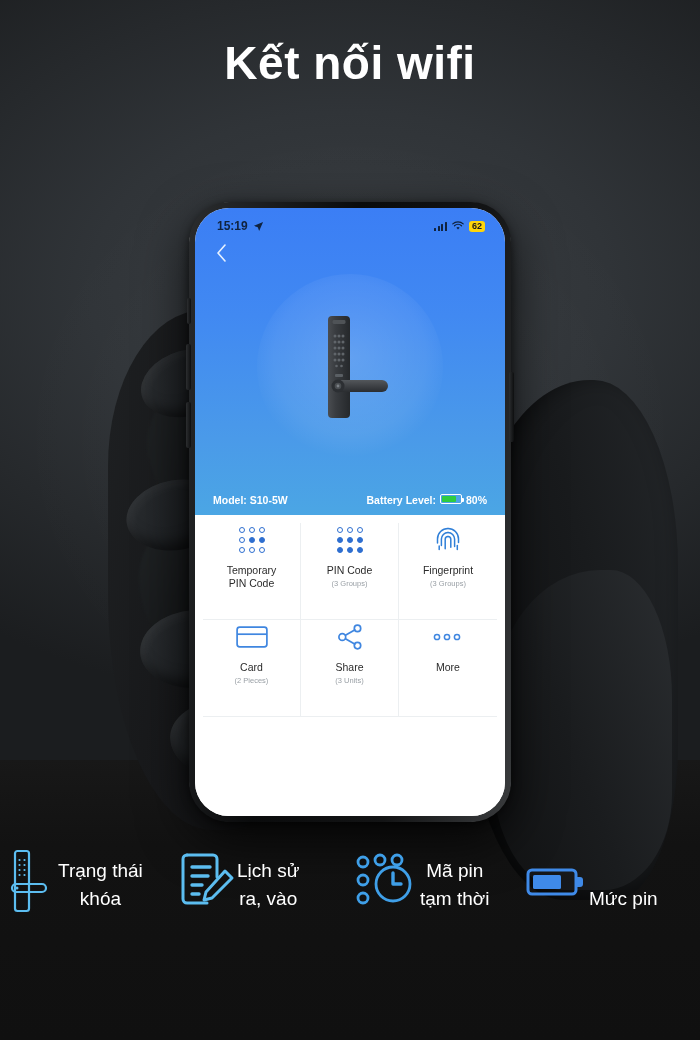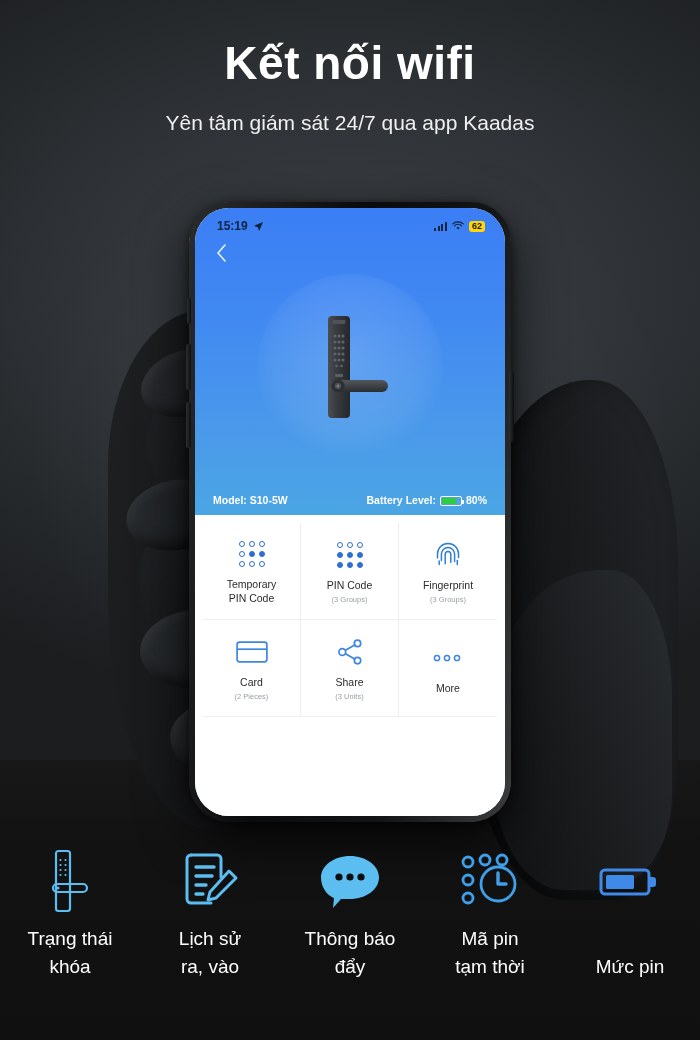--- a/index.html
+++ b/index.html
@@ -132,72 +132,71 @@
   .halo{
     position:absolute; width:186px; height:186px; border-radius:50%;
     background:radial-gradient(circle at 50% 45%, rgba(255,255,255,.16) 0%, rgba(255,255,255,.07) 55%, rgba(255,255,255,0) 72%);
   }
   .lock-img{ position:relative; z-index:2; }
   .infobar{
     position:absolute; left:0; right:0; bottom:0; height:30px;
     display:flex; align-items:center; justify-content:space-between;
     padding:0 18px; font-size:10.5px; color:#ffffff; font-weight:700;
   }
-  .batt-level{ display:flex; align-items:flex-end; gap:4px;}
+  .batt-level{ display:flex; align-items:flex-start; gap:4px;}
   .batt-shell{
     width:22px;height:10px;border:1.4px solid #fff;border-radius:2px;position:relative;
     display:flex; align-items:center; padding:1px;
   }
   .batt-shell::after{
     content:""; position:absolute; right:-3.5px; top:2.5px; width:2px;height:4px;
     background:#fff; border-radius:0 1px 1px 0;
   }
   .batt-fill{ height:100%; width:80%; background:#2ecc40; border-radius:1px;}
 
   
   .app-body{ flex:1; background:#fff; padding:8px 8px 0 8px; }
   .grid{ display:grid; grid-template-columns:repeat(3,1fr); }
   .cell{
-    height:97px; display:flex; flex-direction:column; align-items:center; justify-content:center;
+    height:97px; display:flex; flex-direction:column; align-items:center; justify-content:flex-start;
     border-right:1px solid #eceff1; border-bottom:1px solid #eceff1;
   }
   .cell:nth-child(3n){ border-right:none; }
   .cell:nth-child(n+4){ border-bottom:1px solid #eceff1; }
   .cell-ico{ height:34px; display:flex; align-items:center; justify-content:center; margin-bottom:7px;}
   .cell-label{ font-size:10.5px; color:#2b2b2b; text-align:center; line-height:1.25;}
   .cell-sub{ font-size:7.5px; color:#9aa0a6; margin-top:2px;}
 
   
   .kp{ display:grid; grid-template-columns:repeat(3,6px); gap:4px;}
   .kp span{ width:6px;height:6px;border-radius:50%;border:1.3px solid #2f6fd0;}
   .kp span.fill{ background:#2f6fd0; }
 
   
   .features{
     position:absolute; left:0; top:845px; width:700px; height:195px; z-index:6;
     display:flex; align-items:flex-start;
   }
-  .feat{ flex:1; display:flex; flex-direction:column; align-items:center; }
+  .feat{ flex:1; display:flex; align-items:center; }
   .feat-ico{ height:72px; display:flex; align-items:center; justify-content:center;}
   .feat-label{
     margin-top:8px; text-align:center; color:#fff; font-size:19px; line-height:1.45;
     font-weight:400;
   }
   .f-last .feat-label{ padding-top:28px; }
 </style>
 </head>
 <body>
 
 <div class="bg-upper"></div>
 <div class="bg-lower"></div>
 
 <div class="headings">
   <div class="title">Kết nối wifi</div>
   <div class="sub">
-    <div>Yên tâm giám sát 24/7 qua app Kaadas</div>
   </div>
 </div>
 
 <div class="hand">
   <div class="palm"></div>
   <div class="knuckle k1"></div>
   <div class="knuckle k2"></div>
   <div class="finger f1"></div>
   <div class="finger f2"></div>
   <div class="finger f3"></div>
@@ -446,34 +445,20 @@
         <line x1="17" y1="45" x2="24" y2="45" stroke="#5cbdf0" stroke-width="3.4" stroke-linecap="round"></line>
         <path d="M50 22 L57 29 L37 49 L29 51 L31 43 Z" fill="none" stroke="#5cbdf0" stroke-width="3" stroke-linejoin="round"></path>
       </svg>
     </span>
     <span class="feat-label">
       <span>Lịch sử</span><br>
       <span>ra, vào</span>
     </span>
   </div>
 
-  <div class="feat">
-    <span class="feat-ico">
-      <svg width="70" height="62" viewBox="0 0 70 62">
-        <path d="M35 6 C51 6 64 15.6 64 27.5 C64 39.4 51 49 35 49 L26 49 L18 58 L19 48.2 C11 44.5 6 36.6 6 27.5 C6 15.6 19 6 35 6 Z" fill="#5cbdf0"></path>
-        <circle cx="24" cy="27" r="3.6" fill="#0d0d0d"></circle>
-        <circle cx="35" cy="27" r="3.6" fill="#0d0d0d"></circle>
-        <circle cx="46" cy="27" r="3.6" fill="#0d0d0d"></circle>
-      </svg>
-    </span>
-    <span class="feat-label">
-      <span>Thông báo</span><br>
-      <span>đẩy</span>
-    </span>
-  </div>
 
   <div class="feat">
     <span class="feat-ico">
       <svg width="70" height="62" viewBox="0 0 70 62">
         <g fill="none" stroke="#3f9fe8" stroke-width="2.8">
           <circle cx="13" cy="12" r="5"></circle>
             <circle cx="30" cy="10" r="5"></circle>
             <circle cx="47" cy="10" r="5"></circle>
           <circle cx="13" cy="30" r="5"></circle>
             <circle cx="13" cy="48" r="5"></circle>

